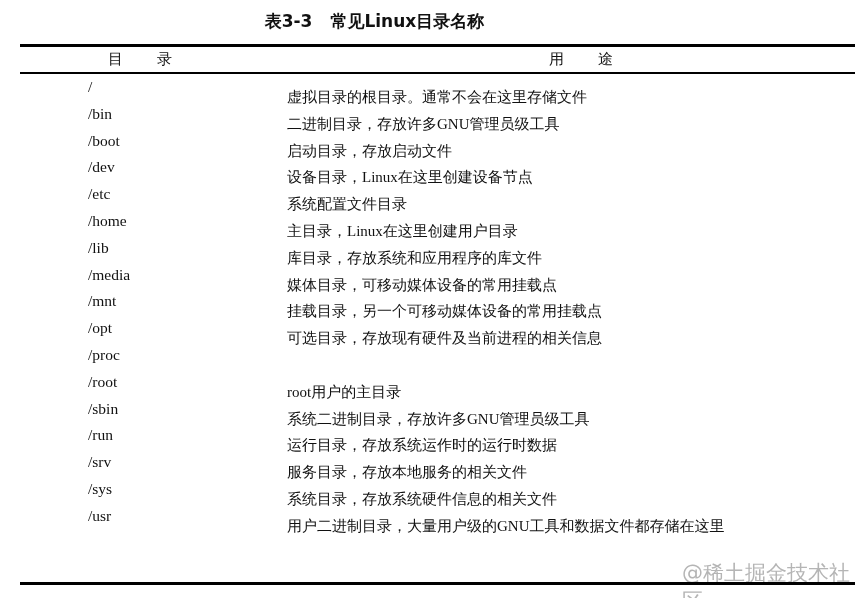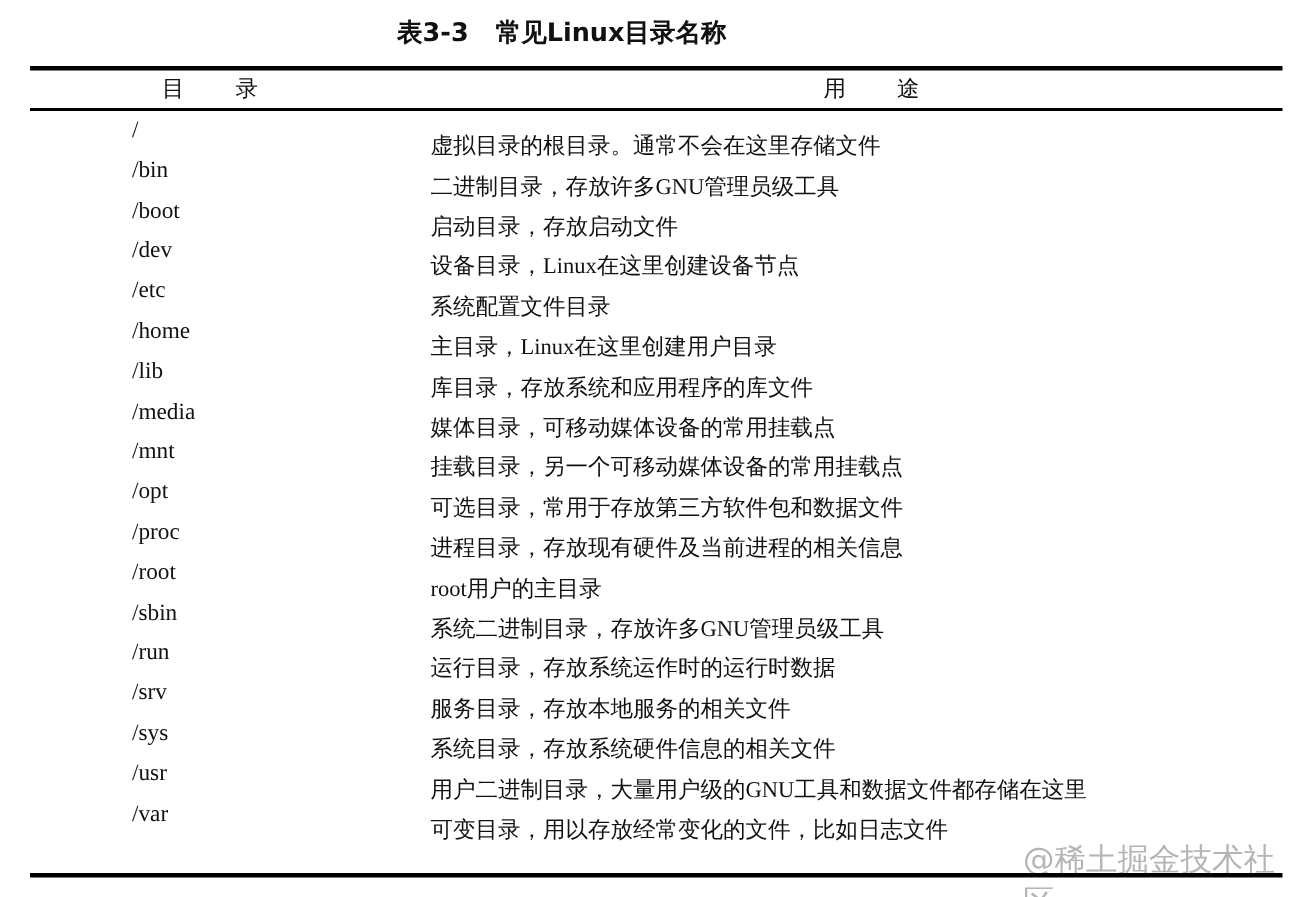--- a/index.html
+++ b/index.html
@@ -71,25 +71,24 @@
   <div class="row">
       <span class="cell-dir">/media</span>
       <span class="cell-use">媒体目录，可移动媒体设备的常用挂载点</span>
     </div>
   <div class="row">
       <span class="cell-dir">/mnt</span>
       <span class="cell-use">挂载目录，另一个可移动媒体设备的常用挂载点</span>
     </div>
   <div class="row">
       <span class="cell-dir">/opt</span>
-      <span class="cell-use">可选目录，常用于存放第三方软件包和数据文件</span>
+      <span class="cell-use">可选目录，存放现有硬件及当前进程的相关信息</span>
     </div>
   <div class="row">
       <span class="cell-dir">/proc</span>
-      <span class="cell-use">进程目录，存放现有硬件及当前进程的相关信息</span>
     </div>
   <div class="row">
       <span class="cell-dir">/root</span>
       <span class="cell-use">root用户的主目录</span>
     </div>
   <div class="row">
       <span class="cell-dir">/sbin</span>
       <span class="cell-use">系统二进制目录，存放许多GNU管理员级工具</span>
     </div>
   <div class="row">
@@ -101,21 +100,17 @@
       <span class="cell-use">服务目录，存放本地服务的相关文件</span>
     </div>
   <div class="row">
       <span class="cell-dir">/sys</span>
       <span class="cell-use">系统目录，存放系统硬件信息的相关文件</span>
     </div>
   <div class="row">
       <span class="cell-dir">/usr</span>
       <span class="cell-use">用户二进制目录，大量用户级的GNU工具和数据文件都存储在这里</span>
     </div>
-  <div class="row">
-      <span class="cell-dir">/var</span>
-      <span class="cell-use">可变目录，用以存放经常变化的文件，比如日志文件</span>
-    </div>
 </div>
 
 <div class="watermark">@稀土掘金技术社区</div>
 
 <div class="rule-bottom"></div>
 
 </body></html>

